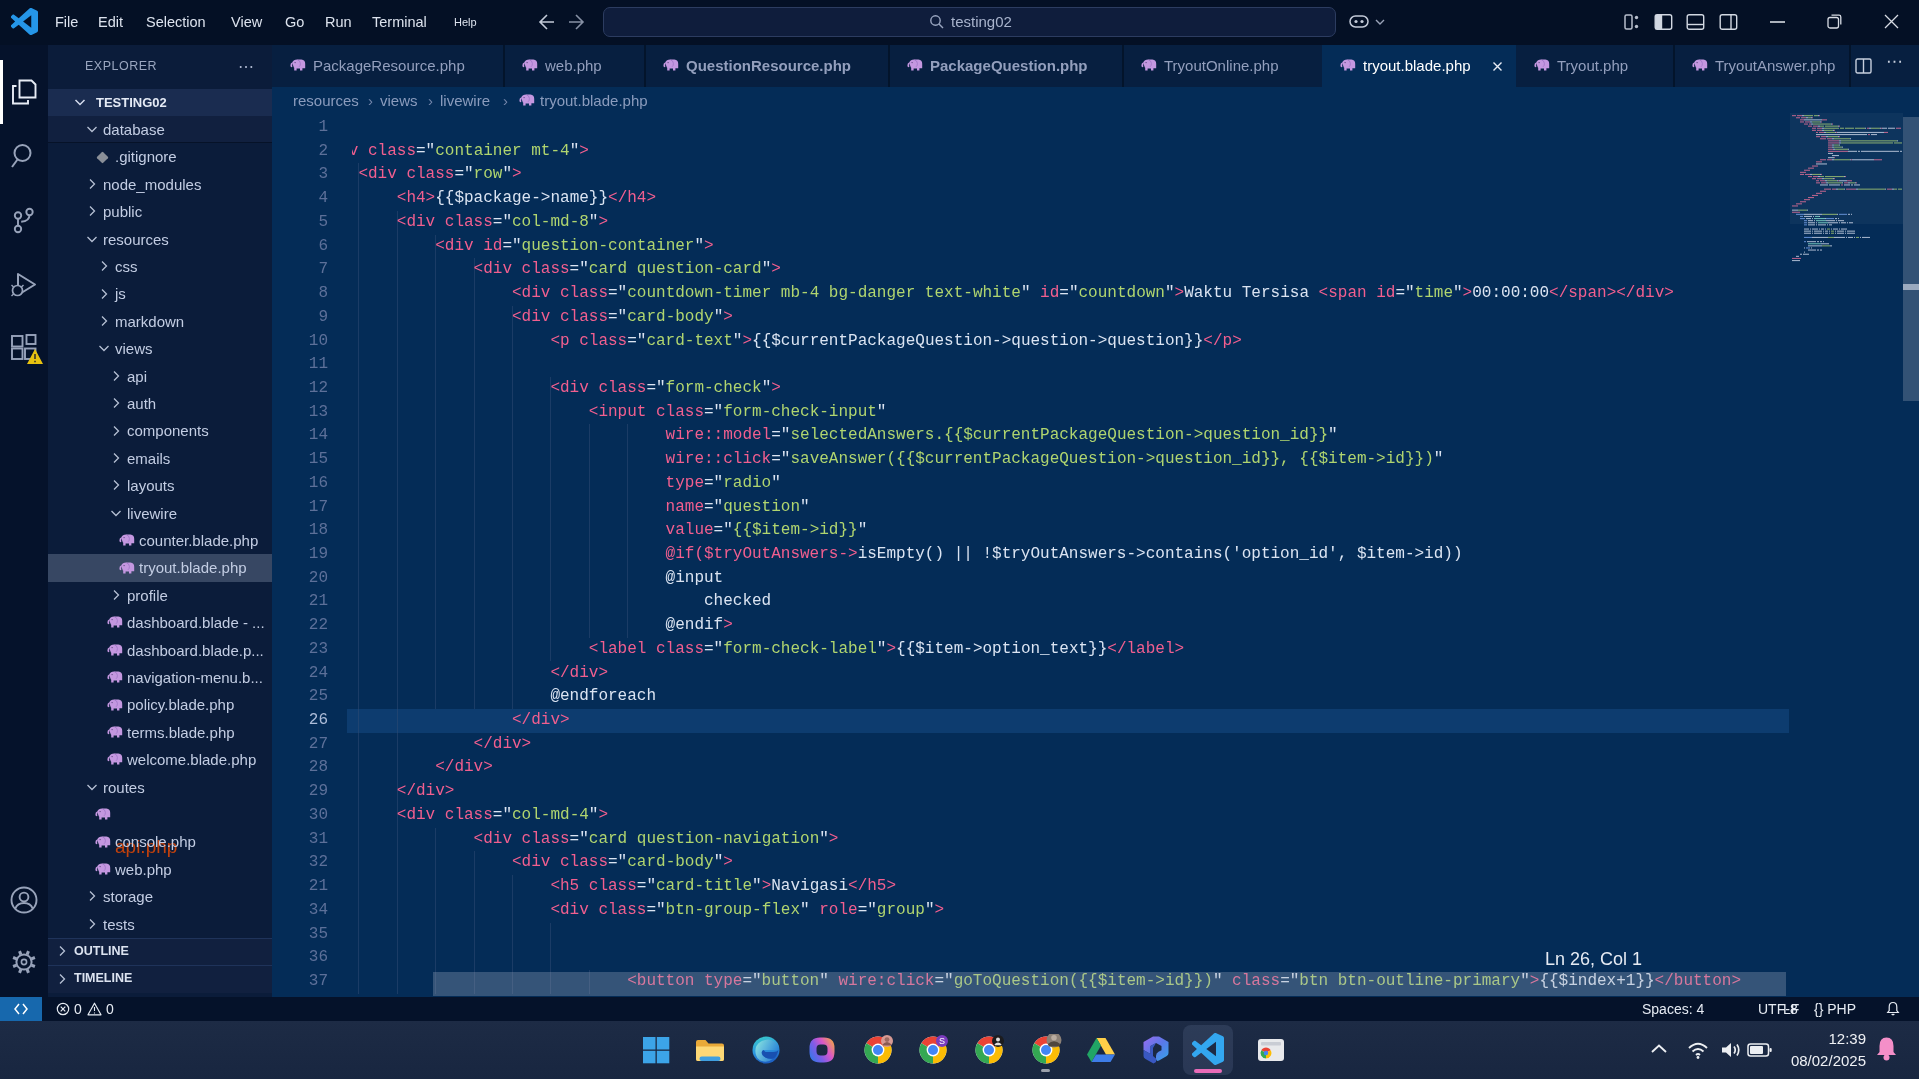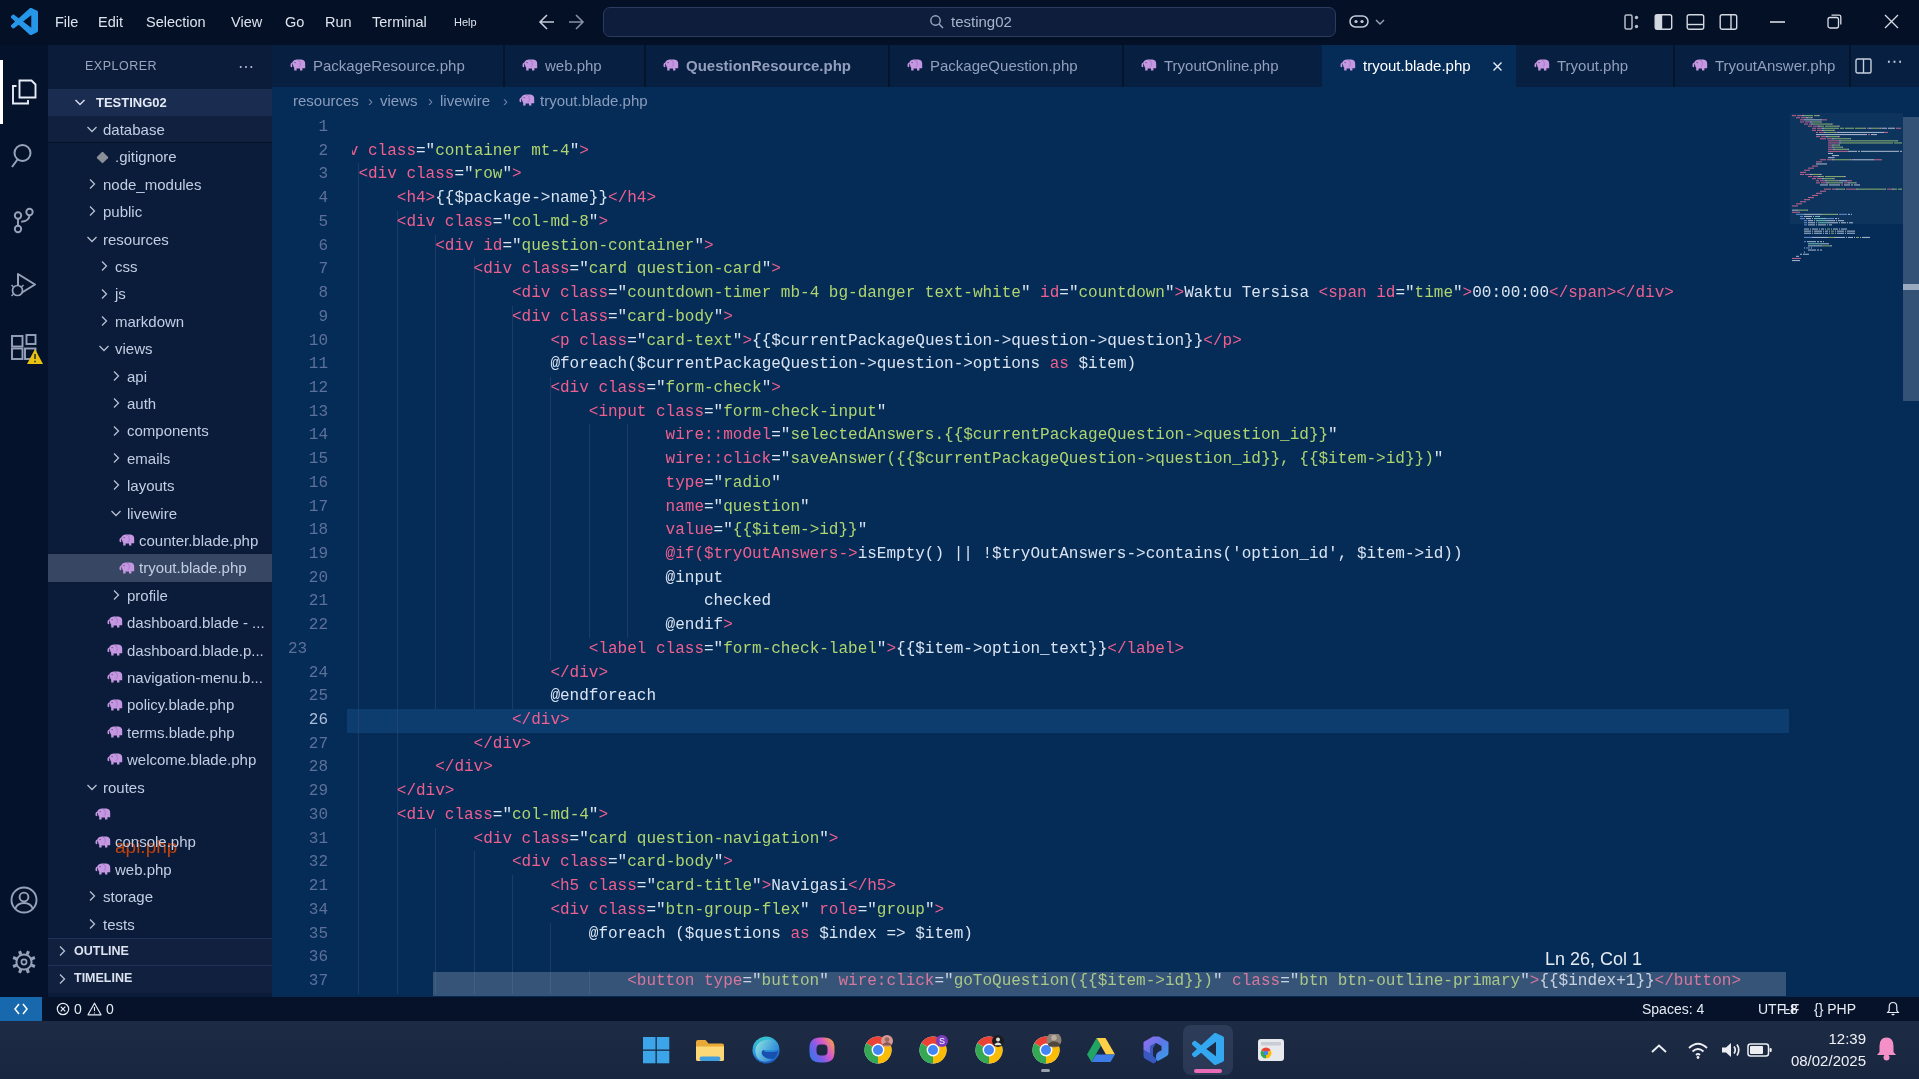--- a/index.html
+++ b/index.html
@@ -104,21 +104,21 @@
 <div class="a" style="left:686.0px;top:45.0px;color:#939fbd;font-size:15px;white-space:nowrap;line-height:42px;height:48px;font-weight:700">QuestionResource.php</div>
 <div class="a" style="left:889.0px;top:45.0px;width:234.0px;height:42.0px;background:#071f40;"></div>
 <svg style="position:absolute;left:906.0px;top:58.0px" width="17" height="15" viewBox="0 0 17 15">
     <g fill="#c497e0">
       <path d="M3.2 4.6 Q4.4 1.6 8.2 1.6 L12.4 1.6 Q16.2 1.9 16.2 5.8 L16.2 10.2 L13.4 10.2 L13.4 12.6 L11.0 12.6 L11.0 10.4 L7.6 10.4 L7.6 12.6 L5.2 12.6 L5.2 9.8 Q4.6 9.2 4.4 8.2 Z"></path>
       <path d="M3.4 4.2 Q1.2 4.8 1.4 7.6 Q1.5 9.4 2.6 9.2 L3.4 8.6 Q2.6 7.0 3.8 5.4 Z"></path>
     </g>
     <circle cx="6.1" cy="4.6" r="0.7" fill="#5f4680"></circle>
     <path d="M8.6 2.0 Q11 2.2 11.4 5.4 Q11.5 7.8 10 8.8" stroke="#a278c8" stroke-width="0.9" fill="none"></path>
   </svg>
-<div class="a" style="left:930.0px;top:45.0px;color:#939fbd;font-size:15px;white-space:nowrap;line-height:42px;height:42px;font-weight:400">PackageQuestion.php</div>
+<div class="a" style="left:930.0px;top:45.0px;color:#939fbd;font-size:15px;white-space:nowrap;line-height:42px;height:42px;font-weight:700">PackageQuestion.php</div>
 <div class="a" style="left:1123.0px;top:45.0px;width:199.0px;height:42.0px;background:#071f40;"></div>
 <svg style="position:absolute;left:1140.0px;top:58.0px" width="17" height="15" viewBox="0 0 17 15">
     <g fill="#c497e0">
       <path d="M3.2 4.6 Q4.4 1.6 8.2 1.6 L12.4 1.6 Q16.2 1.9 16.2 5.8 L16.2 10.2 L13.4 10.2 L13.4 12.6 L11.0 12.6 L11.0 10.4 L7.6 10.4 L7.6 12.6 L5.2 12.6 L5.2 9.8 Q4.6 9.2 4.4 8.2 Z"></path>
       <path d="M3.4 4.2 Q1.2 4.8 1.4 7.6 Q1.5 9.4 2.6 9.2 L3.4 8.6 Q2.6 7.0 3.8 5.4 Z"></path>
     </g>
     <circle cx="6.1" cy="4.6" r="0.7" fill="#5f4680"></circle>
     <path d="M8.6 2.0 Q11 2.2 11.4 5.4 Q11.5 7.8 10 8.8" stroke="#a278c8" stroke-width="0.9" fill="none"></path>
   </svg>
 <div class="a" style="left:1164.0px;top:45.0px;color:#939fbd;font-size:15px;white-space:nowrap;line-height:42px;height:42px;font-weight:400">TryoutOnline.php</div>
@@ -210,21 +210,21 @@
 <div class="a mono" style="left:288px;top:400.6px;width:40px;text-align:right;color:#5d7099">13</div>
 <div class="a mono" style="left:288px;top:424.4px;width:40px;text-align:right;color:#5d7099">14</div>
 <div class="a mono" style="left:288px;top:448.1px;width:40px;text-align:right;color:#5d7099">15</div>
 <div class="a mono" style="left:288px;top:471.8px;width:40px;text-align:right;color:#5d7099">16</div>
 <div class="a mono" style="left:288px;top:495.5px;width:40px;text-align:right;color:#5d7099">17</div>
 <div class="a mono" style="left:288px;top:519.2px;width:40px;text-align:right;color:#5d7099">18</div>
 <div class="a mono" style="left:288px;top:543.0px;width:40px;text-align:right;color:#5d7099">19</div>
 <div class="a mono" style="left:288px;top:566.7px;width:40px;text-align:right;color:#5d7099">20</div>
 <div class="a mono" style="left:288px;top:590.4px;width:40px;text-align:right;color:#5d7099">21</div>
 <div class="a mono" style="left:288px;top:614.1px;width:40px;text-align:right;color:#5d7099">22</div>
-<div class="a mono" style="left:288px;top:637.8px;width:40px;color:#5d7099">23</div>
+<div class="a mono" style="left:288px;top:637.8px;width:40px;text-align:right;color:#5d7099">23</div>
 <div class="a mono" style="left:288px;top:661.6px;width:40px;text-align:right;color:#5d7099">24</div>
 <div class="a mono" style="left:288px;top:685.3px;width:40px;text-align:right;color:#5d7099">25</div>
 <div class="a mono" style="left:288px;top:709.0px;width:40px;text-align:right;color:#aebdd9">26</div>
 <div class="a mono" style="left:288px;top:732.7px;width:40px;text-align:right;color:#5d7099">27</div>
 <div class="a mono" style="left:288px;top:756.4px;width:40px;text-align:right;color:#5d7099">28</div>
 <div class="a mono" style="left:288px;top:780.2px;width:40px;text-align:right;color:#5d7099">29</div>
 <div class="a mono" style="left:288px;top:803.9px;width:40px;text-align:right;color:#5d7099">30</div>
 <div class="a mono" style="left:288px;top:827.6px;width:40px;text-align:right;color:#5d7099">31</div>
 <div class="a mono" style="left:288px;top:851.3px;width:40px;text-align:right;color:#5d7099">32</div>
 <div class="a mono" style="left:288px;top:875.0px;width:40px;text-align:right;color:#5d7099">21</div>
@@ -235,21 +235,20 @@
 <div class="a" style="left:352px;top:0;width:1438px;height:997px;overflow:hidden">
 <div class="a mono" style="left:-32.0px;top:139.7px"><span class="pk">&lt;div class</span><span class="wh">="</span><span class="gr">container mt-4</span><span class="wh">"</span><span class="pk">&gt;</span></div>
 <div class="a mono" style="left:6.4px;top:163.4px"><span class="pk">&lt;div class</span><span class="wh">="</span><span class="gr">row</span><span class="wh">"</span><span class="pk">&gt;</span></div>
 <div class="a mono" style="left:44.8px;top:187.2px"><span class="pk">&lt;h4&gt;</span><span class="wh">{{$package-&gt;name}}</span><span class="pk">&lt;/h4&gt;</span></div>
 <div class="a mono" style="left:44.8px;top:210.9px"><span class="pk">&lt;div class</span><span class="wh">="</span><span class="gr">col-md-8</span><span class="wh">"</span><span class="pk">&gt;</span></div>
 <div class="a mono" style="left:83.2px;top:234.6px"><span class="pk">&lt;div id</span><span class="wh">="</span><span class="gr">question-container</span><span class="wh">"</span><span class="pk">&gt;</span></div>
 <div class="a mono" style="left:121.6px;top:258.3px"><span class="pk">&lt;div class</span><span class="wh">="</span><span class="gr">card question-card</span><span class="wh">"</span><span class="pk">&gt;</span></div>
 <div class="a mono" style="left:160.0px;top:282.0px"><span class="pk">&lt;div class</span><span class="wh">="</span><span class="gr">countdown-timer mb-4 bg-danger text-white</span><span class="wh">"</span><span class="pk"> id</span><span class="wh">="</span><span class="gr">countdown</span><span class="wh">"</span><span class="pk">&gt;</span><span class="wh">Waktu Tersisa </span><span class="pk">&lt;span id</span><span class="wh">="</span><span class="gr">time</span><span class="wh">"</span><span class="pk">&gt;</span><span class="wh">00:00:00</span><span class="pk">&lt;/span&gt;&lt;/div&gt;</span></div>
 <div class="a mono" style="left:160.0px;top:305.8px"><span class="pk">&lt;div class</span><span class="wh">="</span><span class="gr">card-body</span><span class="wh">"</span><span class="pk">&gt;</span></div>
 <div class="a mono" style="left:198.4px;top:329.5px"><span class="pk">&lt;p class</span><span class="wh">="</span><span class="gr">card-text</span><span class="wh">"</span><span class="pk">&gt;</span><span class="wh">{{$currentPackageQuestion-&gt;question-&gt;question}}</span><span class="pk">&lt;/p&gt;</span></div>
-<div class="a mono" style="left:198.4px;top:353.2px"><span class="wh">@foreach($currentPackageQuestion-&gt;question-&gt;options </span><span class="pk">as</span><span class="wh"> $item)</span></div>
 <div class="a mono" style="left:198.4px;top:376.9px"><span class="pk">&lt;div class</span><span class="wh">="</span><span class="gr">form-check</span><span class="wh">"</span><span class="pk">&gt;</span></div>
 <div class="a mono" style="left:236.8px;top:400.6px"><span class="pk">&lt;input class</span><span class="wh">="</span><span class="gr">form-check-input</span><span class="wh">"</span></div>
 <div class="a mono" style="left:313.6px;top:424.4px"><span class="pk">wire::model</span><span class="wh">="</span><span class="gr">selectedAnswers.{{$currentPackageQuestion-&gt;question_id}}</span><span class="wh">"</span></div>
 <div class="a mono" style="left:313.6px;top:448.1px"><span class="pk">wire::click</span><span class="wh">="</span><span class="gr">saveAnswer({{$currentPackageQuestion-&gt;question_id}}, {{$item-&gt;id}})</span><span class="wh">"</span></div>
 <div class="a mono" style="left:313.6px;top:471.8px"><span class="pk">type</span><span class="wh">="</span><span class="gr">radio</span><span class="wh">"</span></div>
 <div class="a mono" style="left:313.6px;top:495.5px"><span class="pk">name</span><span class="wh">="</span><span class="gr">question</span><span class="wh">"</span></div>
 <div class="a mono" style="left:313.6px;top:519.2px"><span class="pk">value</span><span class="wh">="</span><span class="gr">{{$item-&gt;id}}</span><span class="wh">"</span></div>
 <div class="a mono" style="left:313.6px;top:543.0px"><span class="pk">@if($tryOutAnswers-&gt;</span><span class="wh">isEmpty() || !$tryOutAnswers-&gt;contains('option_id', $item-&gt;id))</span></div>
 <div class="a mono" style="left:313.6px;top:566.7px"><span class="wh">@input</span></div>
 <div class="a mono" style="left:352.0px;top:590.4px"><span class="wh">checked</span></div>
@@ -259,21 +258,20 @@
 <div class="a mono" style="left:198.4px;top:685.3px"><span class="wh">@endforeach</span></div>
 <div class="a mono" style="left:160.0px;top:709.0px"><span class="pk">&lt;/div&gt;</span></div>
 <div class="a mono" style="left:121.6px;top:732.7px"><span class="pk">&lt;/div&gt;</span></div>
 <div class="a mono" style="left:83.2px;top:756.4px"><span class="pk">&lt;/div&gt;</span></div>
 <div class="a mono" style="left:44.8px;top:780.2px"><span class="pk">&lt;/div&gt;</span></div>
 <div class="a mono" style="left:44.8px;top:803.9px"><span class="pk">&lt;div class</span><span class="wh">="</span><span class="gr">col-md-4</span><span class="wh">"</span><span class="pk">&gt;</span></div>
 <div class="a mono" style="left:121.6px;top:827.6px"><span class="pk">&lt;div class</span><span class="wh">="</span><span class="gr">card question-navigation</span><span class="wh">"</span><span class="pk">&gt;</span></div>
 <div class="a mono" style="left:160.0px;top:851.3px"><span class="pk">&lt;div class</span><span class="wh">="</span><span class="gr">card-body</span><span class="wh">"</span><span class="pk">&gt;</span></div>
 <div class="a mono" style="left:198.4px;top:875.0px"><span class="pk">&lt;h5 class</span><span class="wh">="</span><span class="gr">card-title</span><span class="wh">"</span><span class="pk">&gt;</span><span class="wh">Navigasi</span><span class="pk">&lt;/h5&gt;</span></div>
 <div class="a mono" style="left:198.4px;top:898.8px"><span class="pk">&lt;div class</span><span class="wh">="</span><span class="gr">btn-group-flex</span><span class="wh">"</span><span class="pk"> role</span><span class="wh">="</span><span class="gr">group</span><span class="wh">"</span><span class="pk">&gt;</span></div>
-<div class="a mono" style="left:236.8px;top:922.5px"><span class="wh">@foreach ($questions </span><span class="pk">as</span><span class="wh"> $index =&gt; $item)</span></div>
 <div class="a mono" style="left:275.2px;top:969.9px"><span class="pk">&lt;button type</span><span class="wh">="</span><span class="gr">button</span><span class="wh">"</span><span class="pk"> wire:click</span><span class="wh">="</span><span class="gr">goToQuestion({{$item-&gt;id}})</span><span class="wh">"</span><span class="pk"> class</span><span class="wh">="</span><span class="gr">btn btn-outline-primary</span><span class="wh">"</span><span class="pk">&gt;</span><span class="wh">{{$index+1}}</span><span class="pk">&lt;/button&gt;</span></div>
 </div>
 <svg class="a" style="left:0;top:0" width="1919" height="1021">
     <rect x="1792.0" y="115.1" width="4.0" height="1.1" fill="#e06a93" opacity="0.78"></rect>
     <rect x="1797.0" y="115.1" width="5.0" height="1.1" fill="#e06a93" opacity="0.78"></rect>
     <rect x="1802.0" y="115.1" width="2.0" height="1.1" fill="#c9d4e6" opacity="0.78"></rect>
     <rect x="1804.0" y="115.1" width="9.0" height="1.1" fill="#9fc46e" opacity="0.78"></rect>
     <rect x="1814.0" y="115.1" width="4.0" height="1.1" fill="#9fc46e" opacity="0.78"></rect>
     <rect x="1818.0" y="115.1" width="1.0" height="1.1" fill="#c9d4e6" opacity="0.78"></rect>
     <rect x="1819.0" y="115.1" width="1.0" height="1.1" fill="#e06a93" opacity="0.78"></rect>

